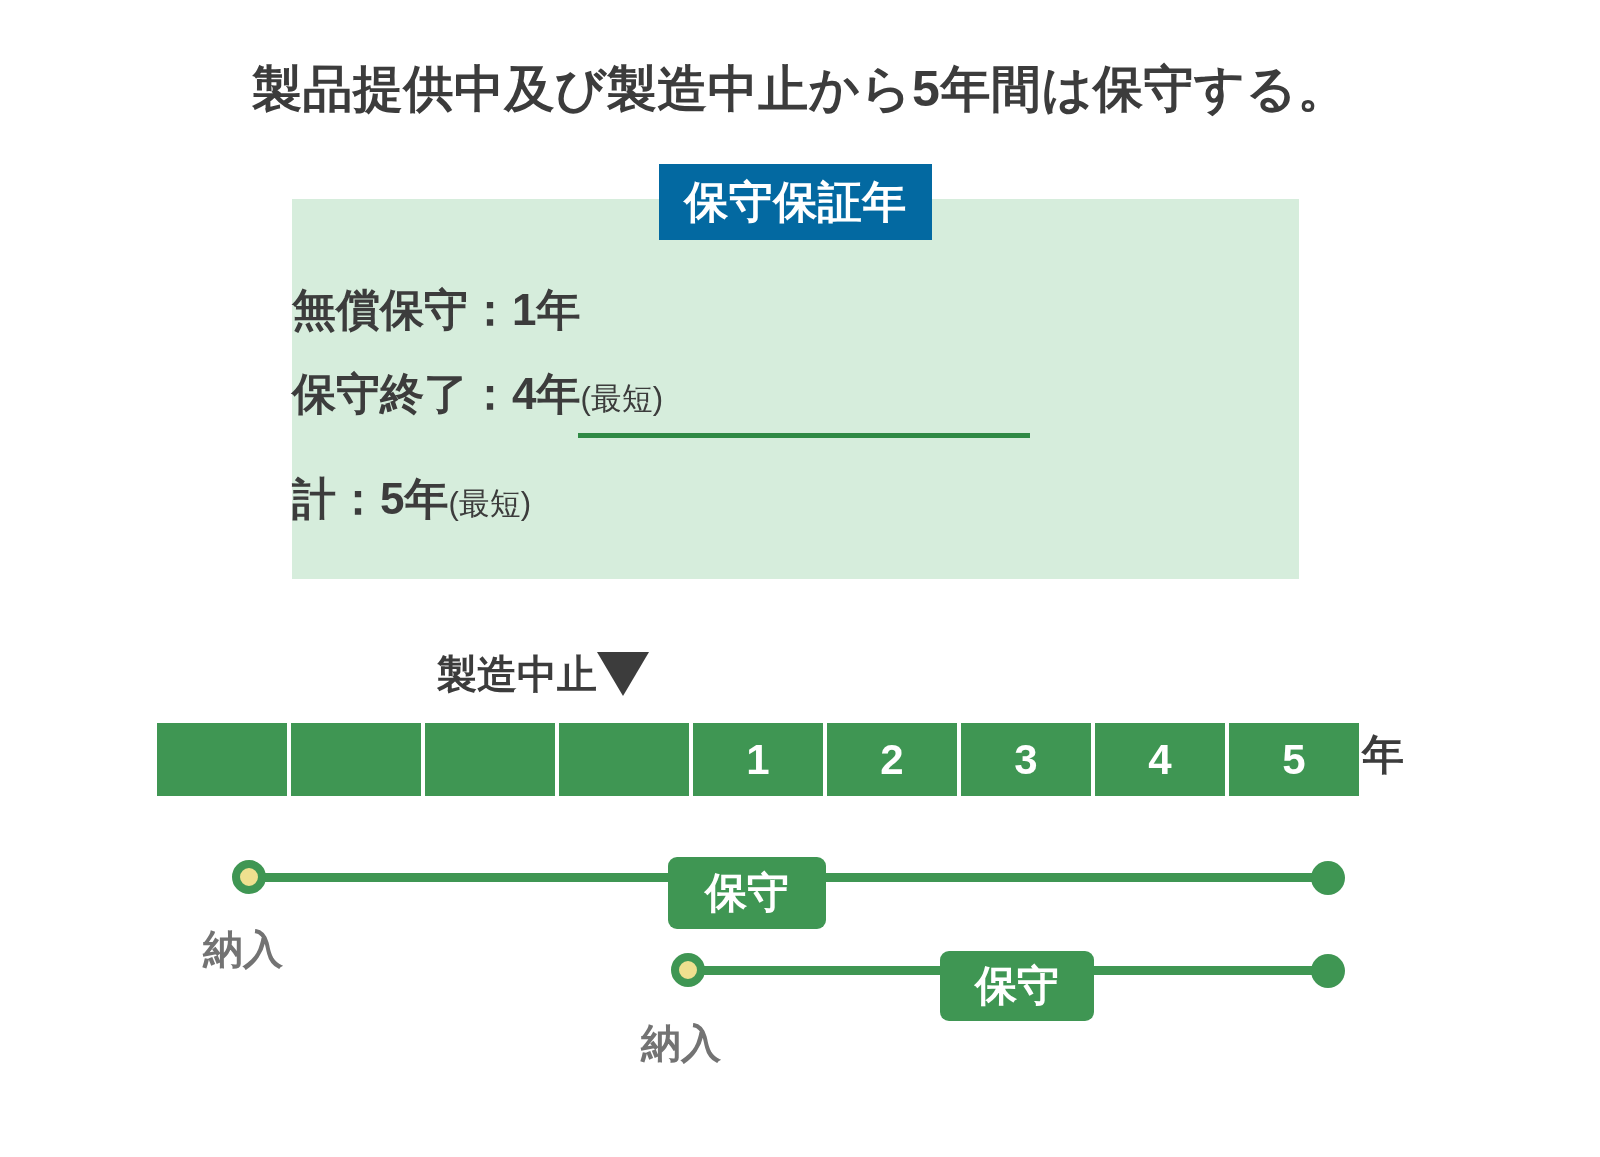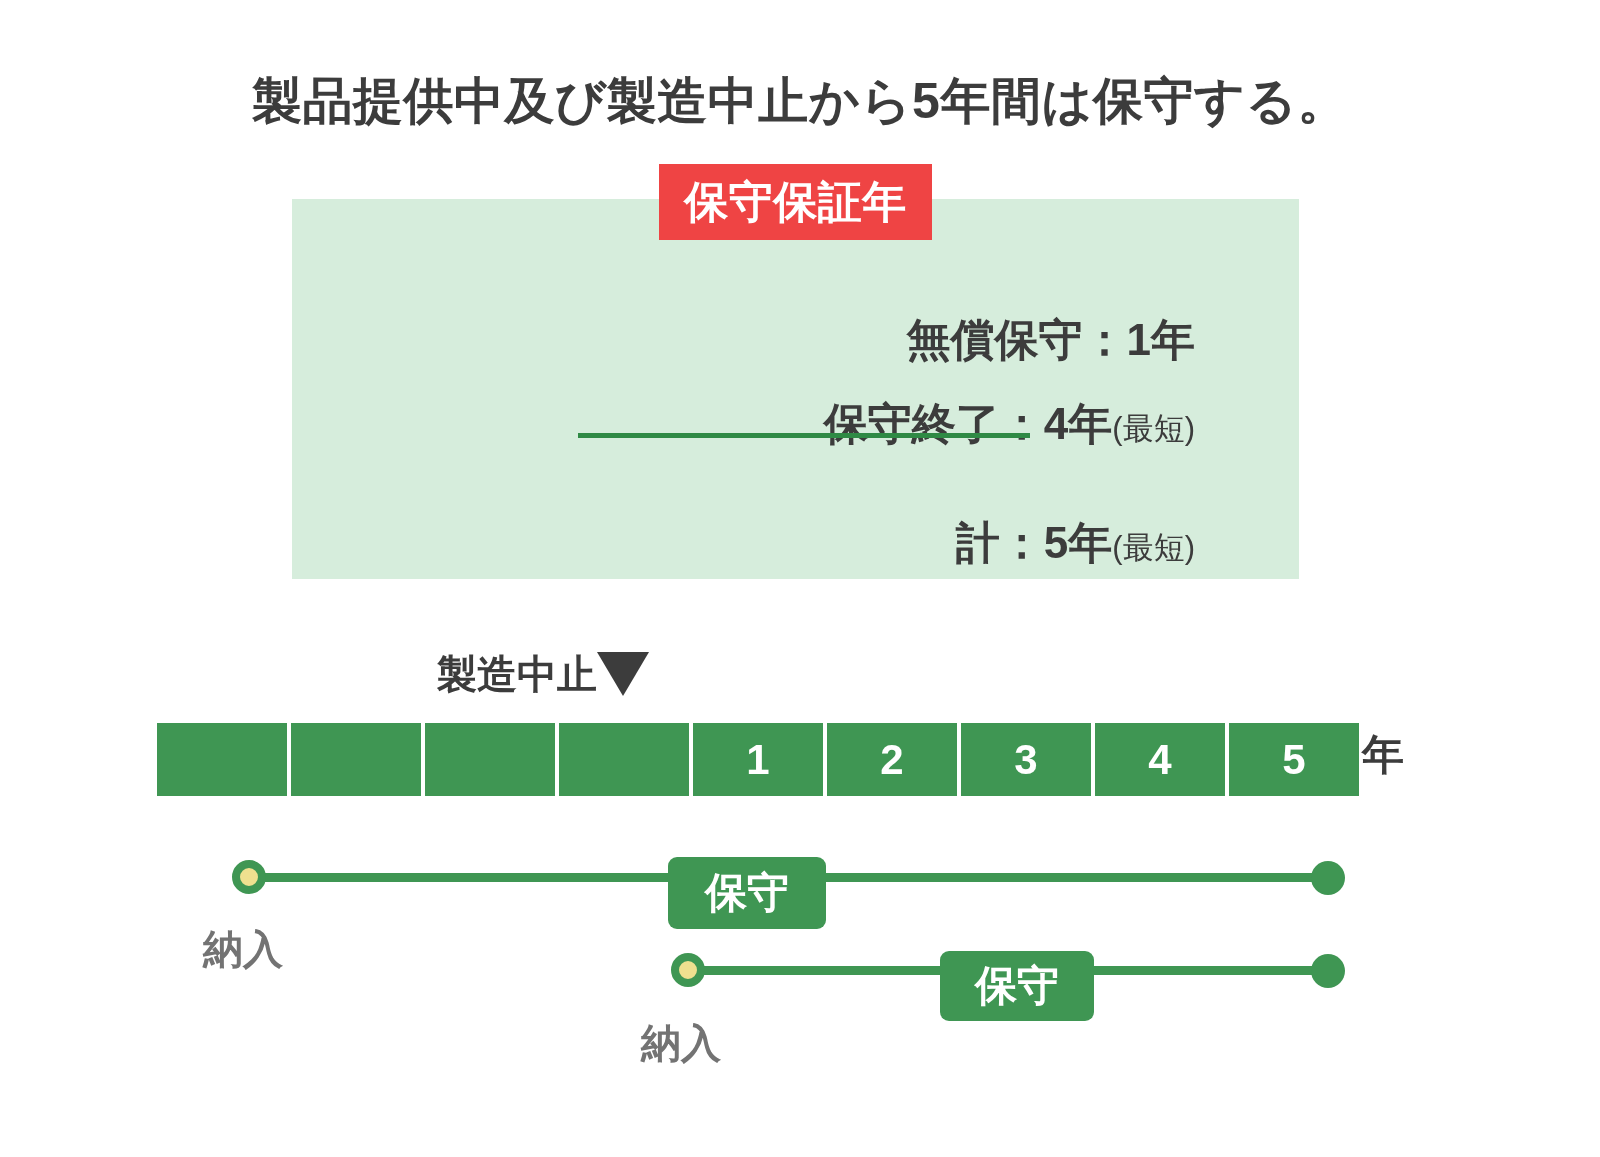--- a/index.html
+++ b/index.html
@@ -17,21 +17,21 @@
     width: 1600px;
     height: 1157px;
     background: #ffffff;
     overflow: hidden;
   }
 
   
   .title {
     position: absolute;
     left: 0;
-    top: 68px;
+    top: 56px;
     width: 1600px;
     text-align: center;
     font-size: 50px;
     font-weight: 700;
     letter-spacing: 0.5px;
     color: #3c3c3c;
     white-space: nowrap;
   }
 
   
@@ -44,46 +44,45 @@
     background: #d6eddc;
   }
 
   
   .panel-header {
     position: absolute;
     left: 659px;
     top: 164px;
     width: 273px;
     height: 76px;
-    background: #ef4444;
+    background: #0369a1;
     display: flex;
     align-items: center;
     justify-content: center;
     color: #ffffff;
     font-size: 44px;
     font-weight: 700;
     letter-spacing: 0.5px;
     white-space: nowrap;
   }
 
   
   .panel-row {
     position: absolute;
     left: 292px;
     width: 903px;
-    text-align: right;
+    text-align: left;
     font-size: 44px;
     font-weight: 700;
     color: #3c3c3c;
     white-space: nowrap;
-    margin-top: 30px;
   }
   .panel-row.row-free  { top: 281px; }
   .panel-row.row-paid  { top: 365px; }
-  .panel-row.row-total { top: 484px; }
+  .panel-row.row-total { top: 470px; }
   .panel-row .small {
     font-size: 31px;
     font-weight: 400;
     vertical-align: baseline;
   }
 
   .panel-divider {
     position: absolute;
     left: 578px;
     top: 433px;

